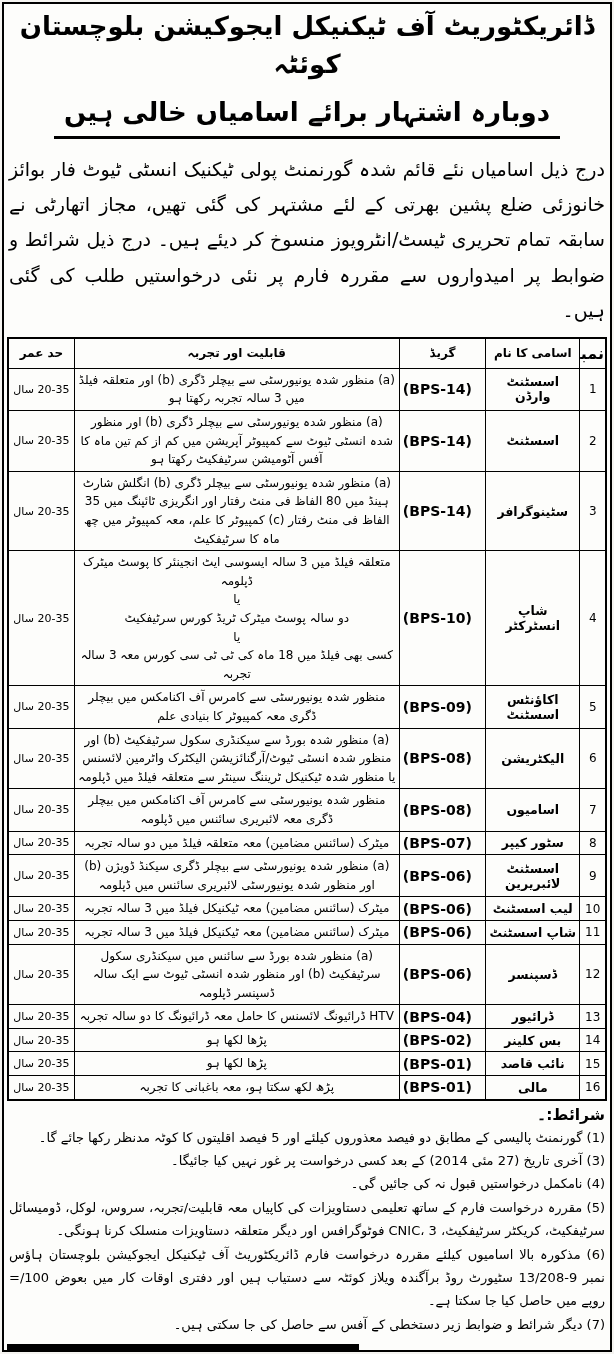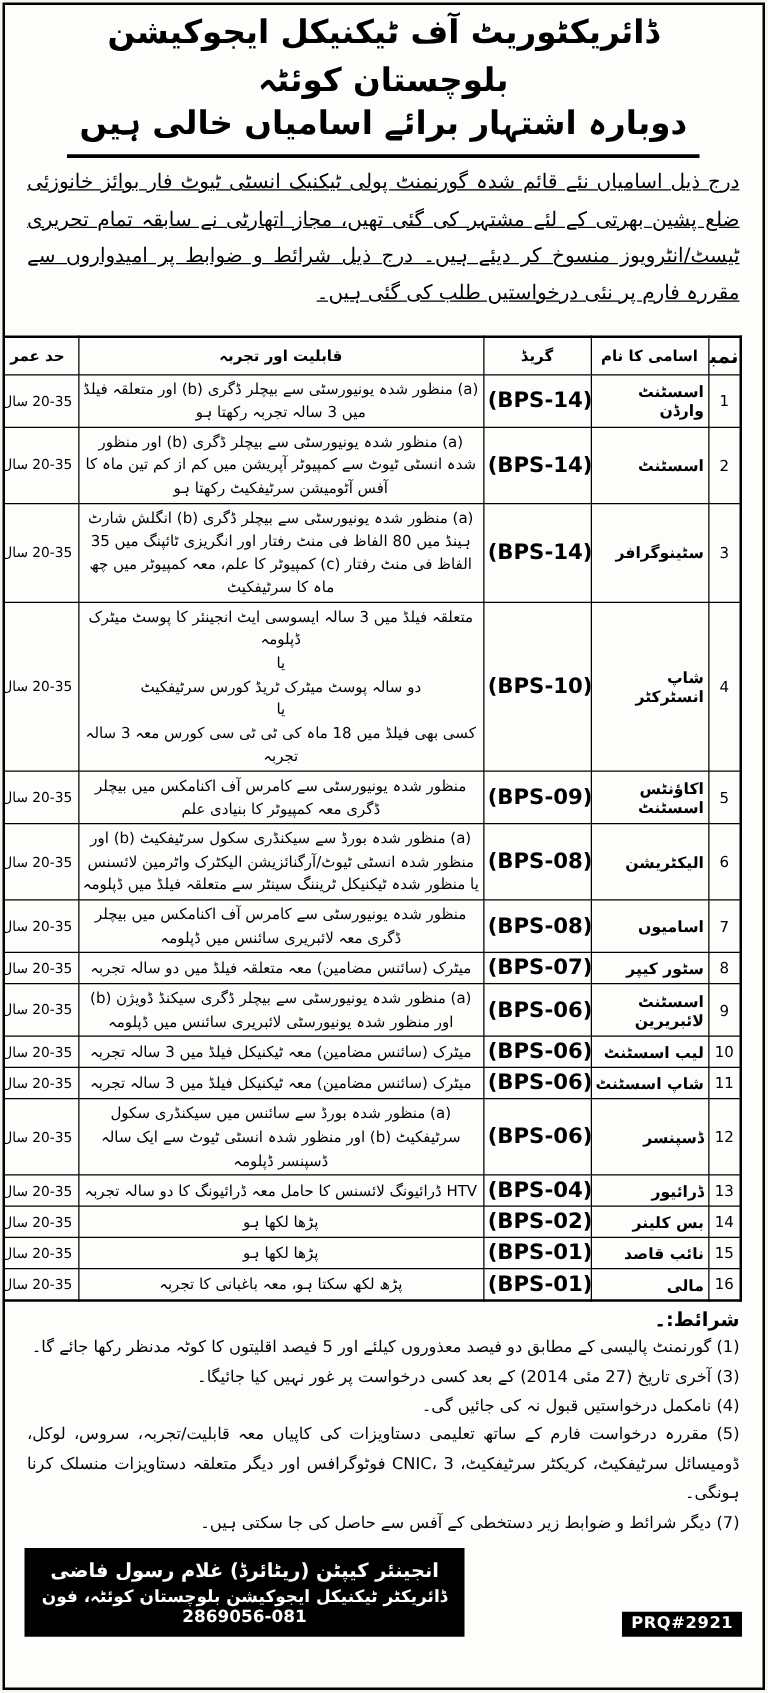--- a/index.html
+++ b/index.html
@@ -7,65 +7,64 @@
     width:614px; height:1354px;
     background:#f5f4f1;
     color:#000;
     font-family:"DejaVu Sans", sans-serif;
     position:relative;
   }
   .page {
     position:absolute; top:2px; left:2px; right:2px; bottom:2px;
     border:2px solid #000;
     background:#fdfdfb;
-    padding:2px 16px 4px;
+    padding:2px 3px 4px;
     box-sizing:border-box;
     overflow:hidden;
     direction:rtl;
   }
   
   .masthead { text-align:center; margin:2px 0 4px; }
   .title-line1 {
     font-size:26px; font-weight:bold; line-height:1.45; margin:0;
   }
-  .title-line2-wrap { margin:0; }
+  .title-line2-wrap { margin:13px; }
   .title-line2 {
     display:inline-block;
     font-size:26px; font-weight:bold; line-height:1.3;
     border-bottom:3px solid #000;
     padding:0 10px 6px;
   }
   
   .intro {
-    font-size:16px; line-height:1.85;
+    font-size:19px; line-height:1.85;
     text-align:justify;
-    margin:2px 2px 19px;
-    text-decoration:underline;
+    margin:2px 2px 9px;
   }
   
   table.vacancies {
     width:100%;
     border-collapse:collapse;
     border:2px solid #000;
     table-layout:fixed;
   }
   table.vacancies th, table.vacancies td {
     border:1.5px solid #000;
     padding:2px 3px;
     vertical-align:middle;
     overflow:hidden;
   }
   thead th {
     font-size:12px; font-weight:bold; text-align:center;
     padding:5px 2px;
   }
   thead th.th-num { font-size:16px; padding:5px 1px; }
   td.c-num  { text-align:center; font-size:12px; }
-  td.c-post { text-align:right; font-size:12.5px; font-weight:bold; }
-  td.c-grade{ text-align:left; font-size:17px; font-weight:bold; direction:ltr; white-space:nowrap; }
+  td.c-post { text-align:center; font-size:12.5px; font-weight:bold; }
+  td.c-grade{ text-align:left; font-size:14px; font-weight:bold; direction:ltr; white-space:nowrap; }
   td.c-qual { text-align:center; font-size:12px; line-height:1.55; white-space:pre-line; }
   td.c-age  { text-align:center; font-size:11px; white-space:nowrap; }
   
   .conditions { margin-top:5px; }
   .cond-heading {
     font-size:15.5px; font-weight:bold;
     margin:3px 2px 2px;
     text-align:right;
   }
   .cond-item {
@@ -270,20 +269,21 @@
 
       <p class="cond-item">(1) گورنمنٹ پالیسی کے مطابق دو فیصد معذوروں کیلئے اور 5 فیصد اقلیتوں کا کوٹہ مدنظر رکھا جائے گا۔</p>
 
 
       <p class="cond-item">(3) آخری تاریخ (27 مئی 2014) کے بعد کسی درخواست پر غور نہیں کیا جائیگا۔</p>
 
       <p class="cond-item">(4) نامکمل درخواستیں قبول نہ کی جائیں گی۔</p>
 
       <p class="cond-item">(5) مقررہ درخواست فارم کے ساتھ تعلیمی دستاویزات کی کاپیاں معہ قابلیت/تجربہ، سروس، لوکل، ڈومیسائل سرٹیفکیٹ، کریکٹر سرٹیفکیٹ، CNIC، 3 فوٹوگرافس اور دیگر متعلقہ دستاویزات منسلک کرنا ہونگی۔</p>
 
+      <p class="cond-item">(6) مذکورہ بالا اسامیوں کیلئے مقررہ درخواست فارم ڈائریکٹوریٹ آف ٹیکنیکل ایجوکیشن بلوچستان ہاؤس نمبر 9-13/208 سٹیورٹ روڈ برآگندہ ویلاز کوئٹہ سے دستیاب ہیں اور دفتری اوقات کار میں بعوض 100/= روپے میں حاصل کیا جا سکتا ہے۔</p>
 
       <p class="cond-item">(7) دیگر شرائط و ضوابط زیر دستخطی کے آفس سے حاصل کی جا سکتی ہیں۔</p>
 
   </section>
 
   <footer class="footer">
     <div class="signature-box">
       <div class="sig-line1">انجینئر کیپٹن (ریٹائرڈ) غلام رسول فاضی</div>
       <div class="sig-line2">ڈائریکٹر ٹیکنیکل ایجوکیشن بلوچستان کوئٹہ، فون 081-2869056</div>
     </div>

